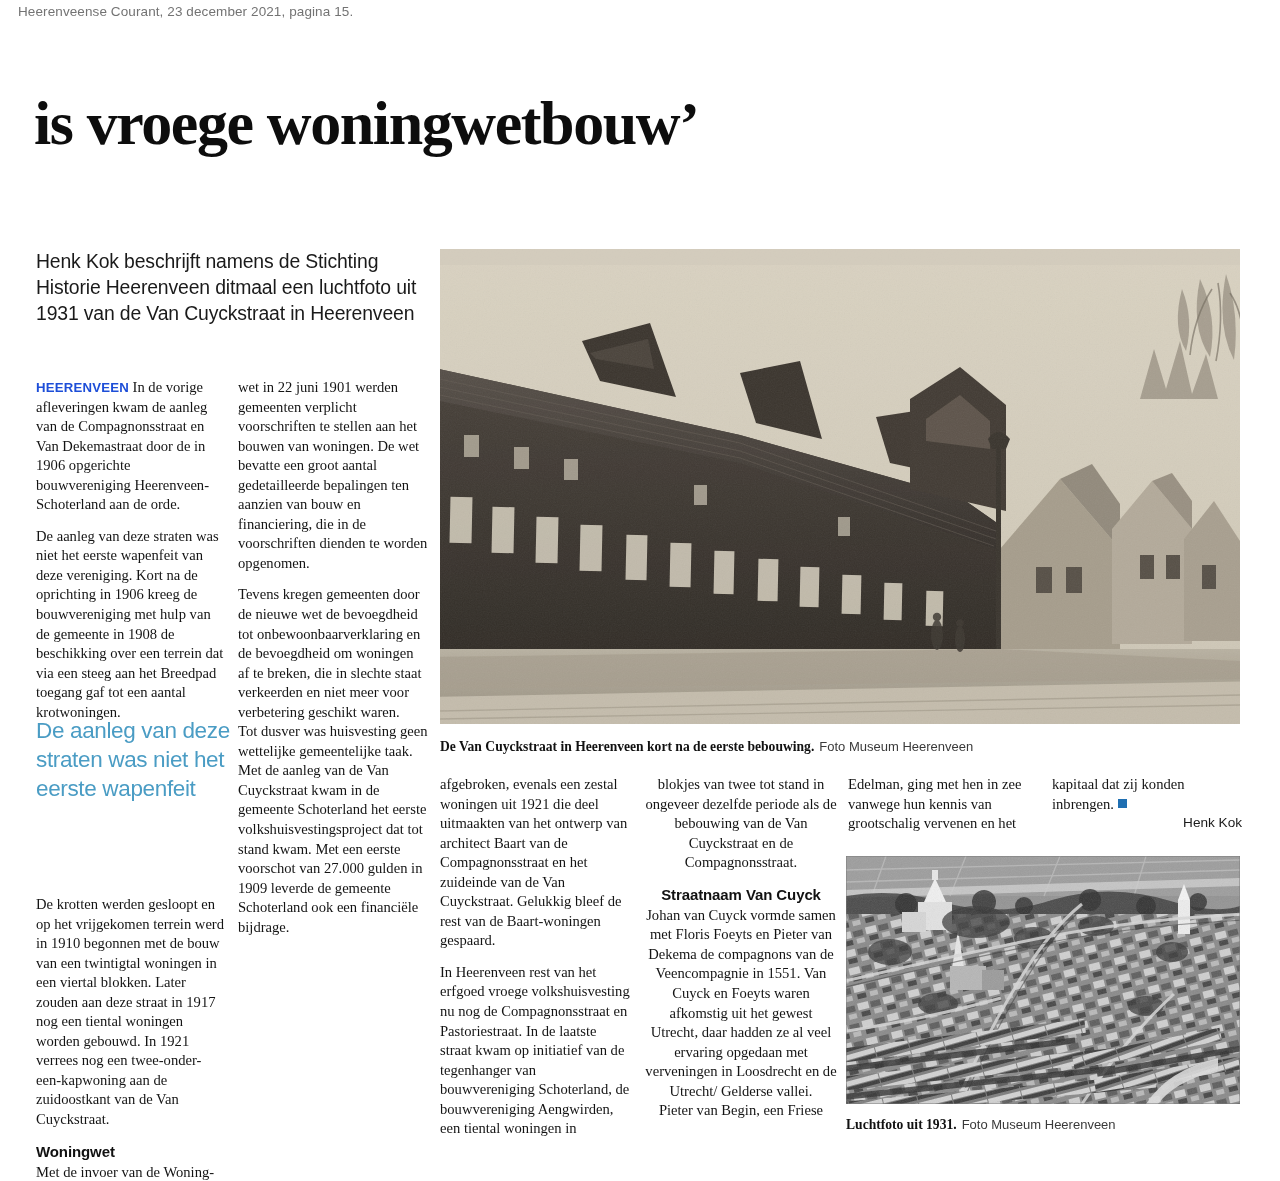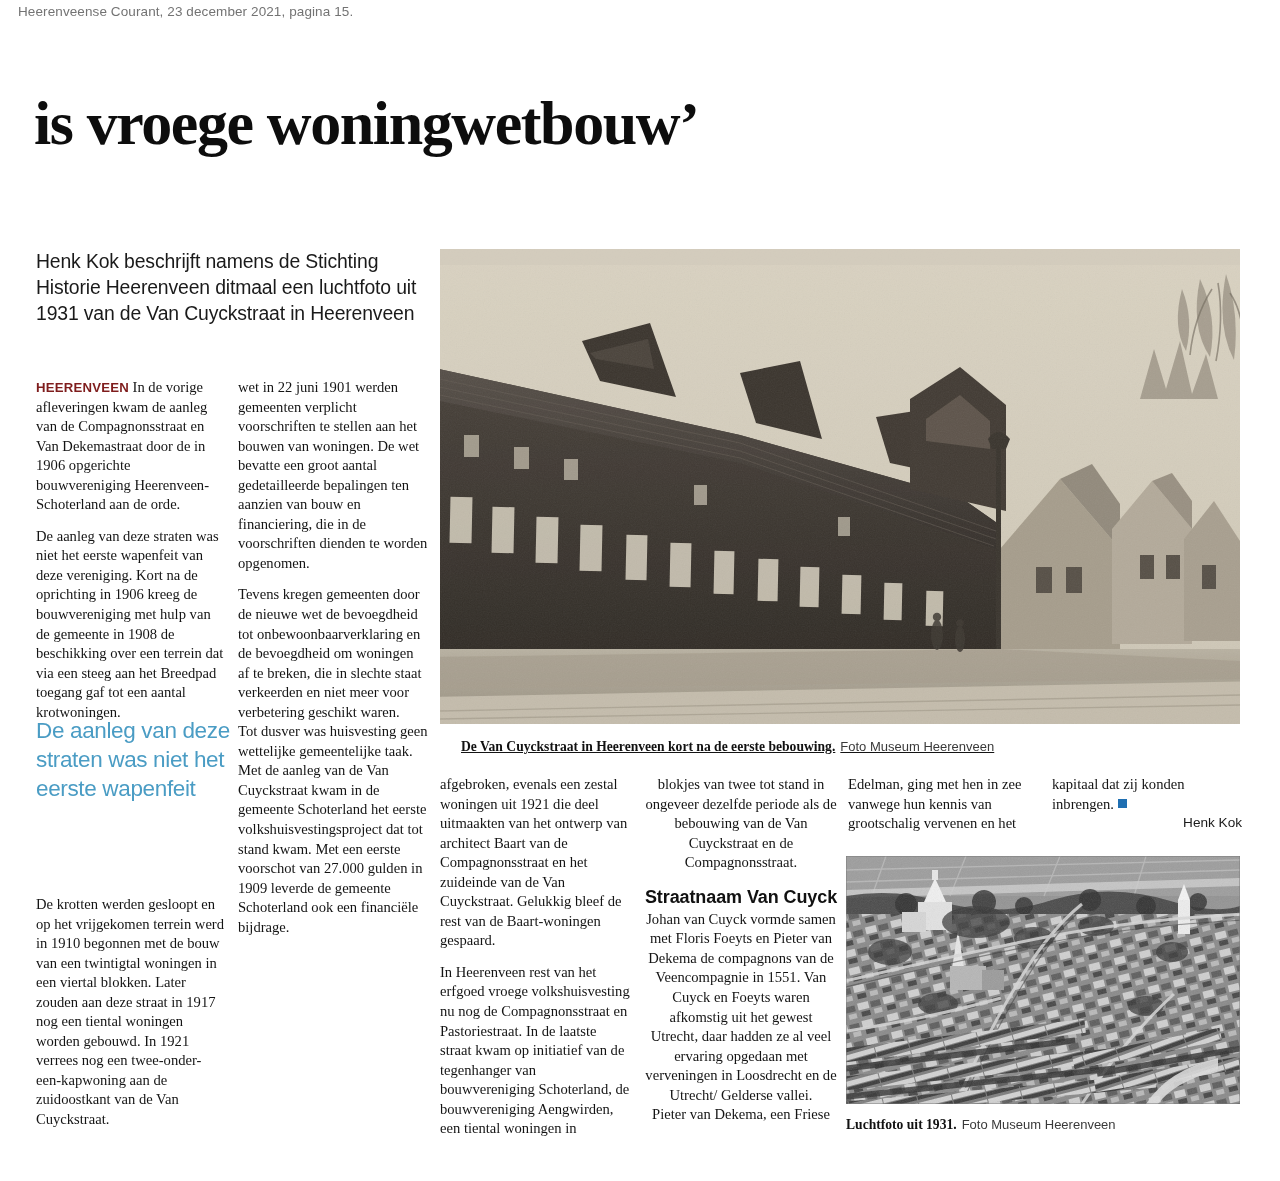--- a/index.html
+++ b/index.html
@@ -70,27 +70,27 @@
   .col p {
     margin: 0 0 12px 0;
   }
   .col p:last-child { margin-bottom: 0; }
 
   .lead-in {
     font-family: "Liberation Sans", "DejaVu Sans", sans-serif;
     font-weight: 700;
     font-size: 13.2px;
     letter-spacing: 0.2px;
-    color: #7f1d1d;
+    color: #1d4ed8;
   }
 
   .subhead {
     font-family: "Liberation Sans", "DejaVu Sans", sans-serif;
     font-weight: 700;
-    font-size: 18px;
+    font-size: 15px;
     color: #111111;
     margin: 0 0 1px 0;
     letter-spacing: -0.1px;
   }
 
   
   .pullquote {
     position: absolute;
     left: 36px;
     top: 716px;
@@ -129,21 +129,21 @@
     overflow: hidden;
   }
   .photo-main svg, .photo-aerial svg { display:block; width:100%; height:100%; }
 
   .caption {
     position: absolute;
     font-size: 13.6px;
     line-height: 1.25;
     color: #141414;
   }
-  #caption-main { left: 461px; top: 739px; width: 800px; text-decoration: underline; }
+  #caption-main { left: 440px; top: 739px; width: 800px; }
   #caption-aerial { left: 846px; top: 1117px; width: 394px; }
   .caption .cap-title {
     font-family: "Liberation Serif", "DejaVu Serif", serif;
     font-weight: 700;
     color: #111111;
   }
   .caption .cap-credit {
     font-family: "Liberation Sans", "DejaVu Sans", sans-serif;
     font-weight: 400;
     font-size: 13px;
@@ -186,20 +186,24 @@
   <p>
     <span class="lead-in">HEERENVEEN</span><span> In de vorige afleveringen kwam de aanleg van de Compagnonsstraat en Van Dekemastraat door de in 1906 opgerichte bouwvereniging Heerenveen-Schoterland aan de orde.</span>
   </p>
   <p>De aanleg van deze straten was niet het eerste wapenfeit van deze vereniging. Kort na de oprichting in 1906 kreeg de bouwvereniging met hulp van de gemeente in 1908 de beschikking over een terrein dat via een steeg aan het Breedpad toegang gaf tot een aantal krotwoningen.</p>
 </div>
 
 <div class="pullquote">De aanleg van deze straten was niet het eerste wapenfeit</div>
 
 <div class="col" id="col1b">
   <p>De krotten werden gesloopt en op het vrijgekomen terrein werd in 1910 begonnen met de bouw van een twintigtal woningen in een viertal blokken. Later zouden aan deze straat in 1917 nog een tiental woningen worden gebouwd. In 1921 verrees nog een twee-onder-een-kapwoning aan de zuidoostkant van de Van Cuyckstraat.</p>
+  <p style="margin-bottom:0;">
+    <span class="subhead" style="display:block;">Woningwet</span>
+    <span>Met de invoer van de Woning-</span>
+  </p>
 </div>
 
 <div class="col" id="col2">
   <p>wet in 22 juni 1901 werden gemeenten verplicht voorschriften te stellen aan het bouwen van woningen. De wet bevatte een groot aantal gedetailleerde bepalingen ten aanzien van bouw en financiering, die in de voorschriften dienden te worden opgenomen.</p>
   <p style="margin-bottom:0;">Tevens kregen gemeenten door de nieuwe wet de bevoegdheid tot onbewoonbaarverklaring en de bevoegdheid om woningen af te breken, die in slechte staat verkeerden en niet meer voor verbetering geschikt waren.</p>
   <p>Tot dusver was huisvesting geen wettelijke gemeentelijke taak. Met de aanleg van de Van Cuyckstraat kwam in de gemeente Schoterland het eerste volkshuisvestingsproject dat tot stand kwam. Met een eerste voorschot van 27.000 gulden in 1909 leverde de gemeente Schoterland ook een financiële bijdrage.</p>
 </div>
 
 <figure class="photo-main" style="margin:0;">
   <svg viewBox="0 0 800 475" preserveAspectRatio="none">
@@ -335,21 +339,21 @@
   <p>afgebroken, evenals een zestal woningen uit 1921 die deel uitmaakten van het ontwerp van architect Baart van de Compagnonsstraat en het zuideinde van de Van Cuyckstraat. Gelukkig bleef de rest van de Baart-woningen gespaard.</p>
   <p>In Heerenveen rest van het erfgoed vroege volkshuisvesting nu nog de Compagnonsstraat en Pastoriestraat. In de laatste straat kwam op initiatief van de tegenhanger van bouwvereniging Schoterland, de bouwvereniging Aengwirden, een tiental woningen in</p>
 </div>
 
 <div class="col" id="col4">
   <p>blokjes van twee tot stand in ongeveer dezelfde periode als de bebouwing van de Van Cuyckstraat en de Compagnonsstraat.</p>
   <p style="margin-bottom:0;">
     <span class="subhead" style="display:block;">Straatnaam Van Cuyck</span>
     <span>Johan van Cuyck vormde samen met Floris Foeyts en Pieter van Dekema de compagnons van de Veencompagnie in 1551. Van Cuyck en Foeyts waren afkomstig uit het gewest Utrecht, daar hadden ze al veel ervaring opgedaan met verveningen in Loosdrecht en de Utrecht/ Gelderse vallei.</span>
   </p>
-  <p style="margin-top:0;">Pieter van Dekema, een Friese</p>
+  <p style="margin-top:0;">Pieter van Begin, een Friese</p>
 </div>
 
 <div class="col" id="col5">
   <p>Edelman, ging met hen in zee vanwege hun kennis van grootschalig vervenen en het</p>
 </div>
 
 <div class="col" id="col6">
   <p><span>kapitaal dat zij konden inbrengen.</span><span class="endmark"></span></p>
 </div>
 

